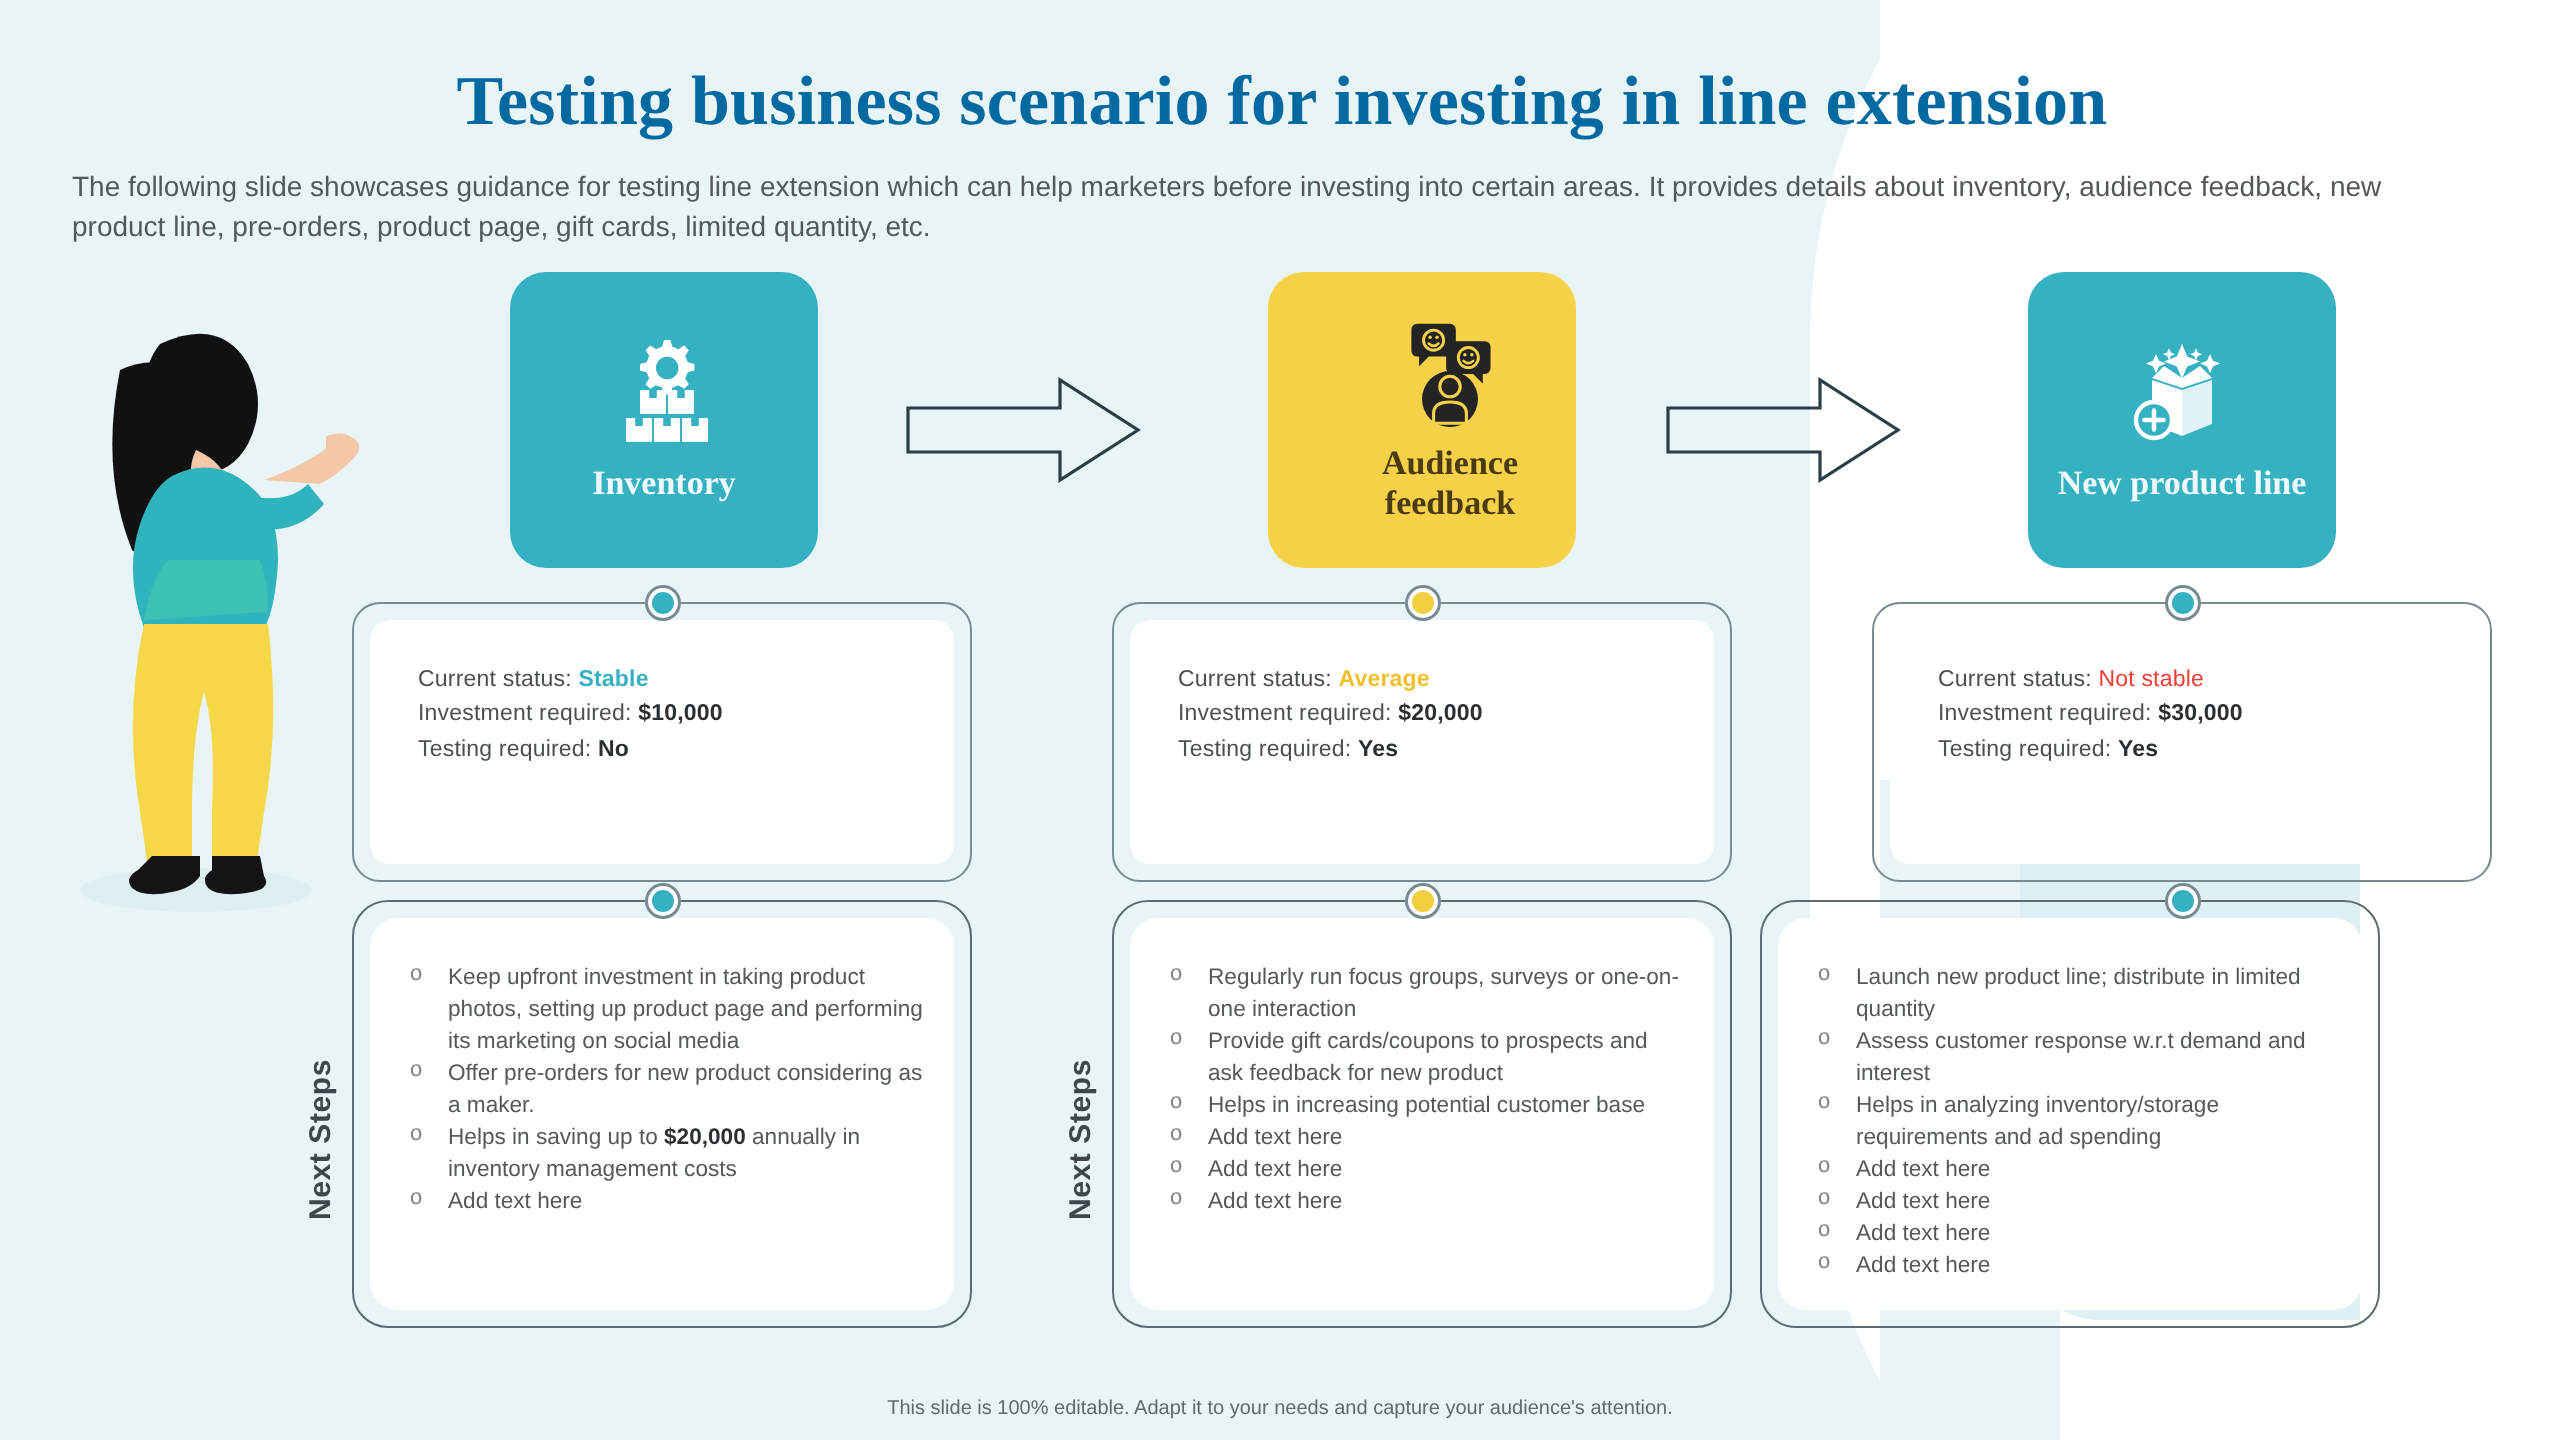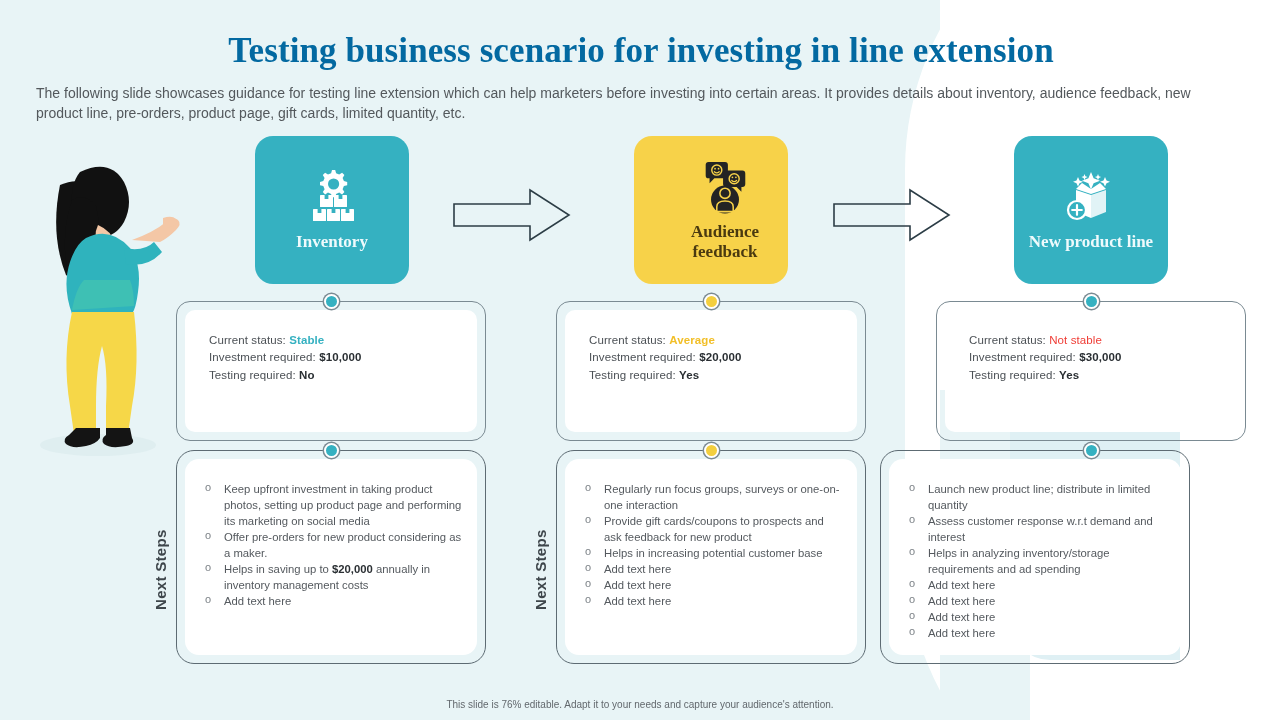--- a/index.html
+++ b/index.html
@@ -390,14 +390,14 @@
           <li><span>Add text here</span></li>
           <li><span>Add text here</span></li>
           <li><span>Add text here</span></li>
           <li><span>Add text here</span></li>
         </ul>
       </div>
     </div>
 
   </div>
 
-  <div class="footer">This slide is 76% editable. Adapt it to your needs and capture your audience's attention.</div>
+  <div class="footer">This slide is 100% editable. Adapt it to your needs and capture your audience's attention.</div>
 </div>
 
 </body></html>

